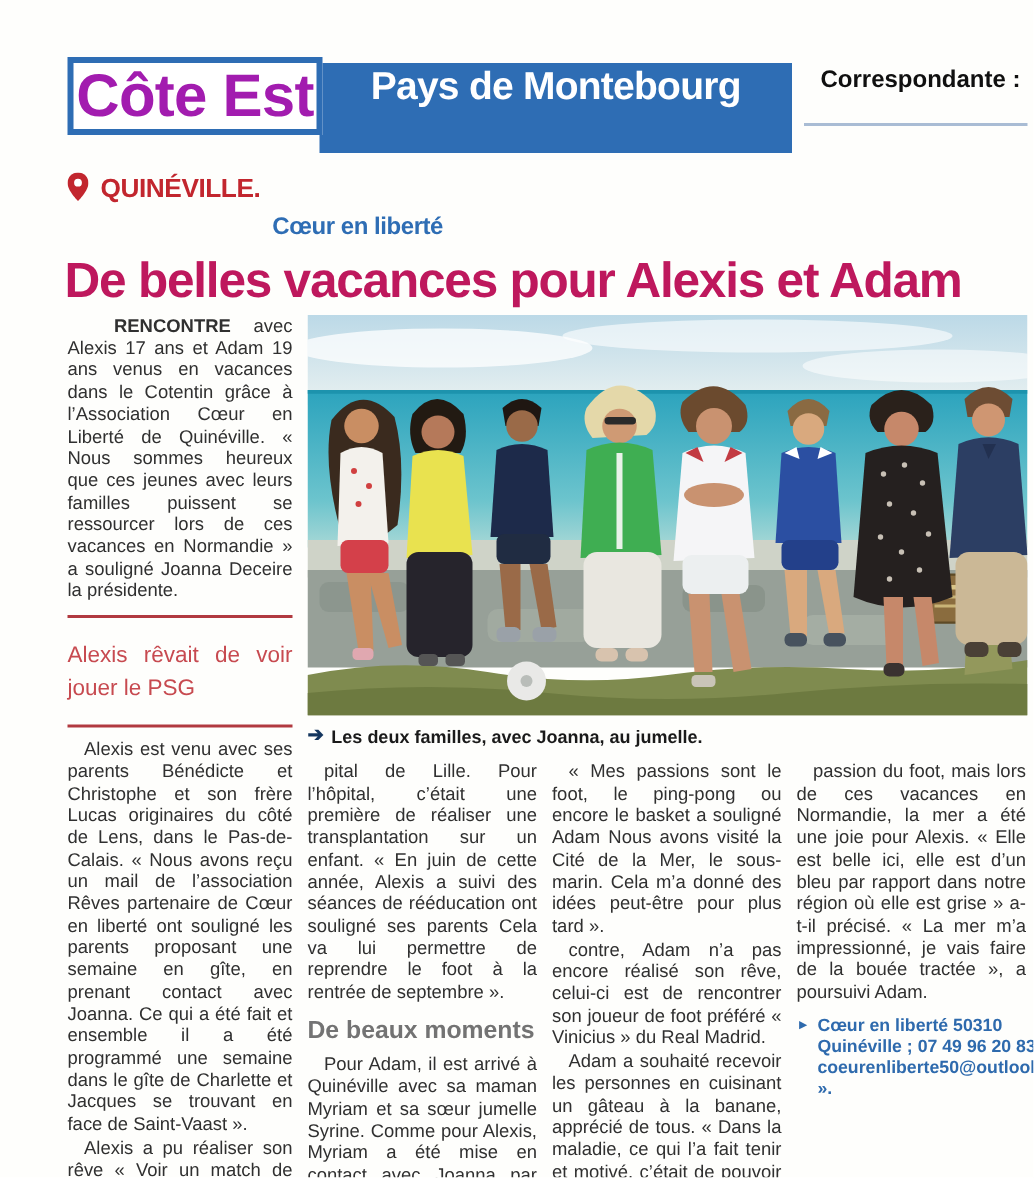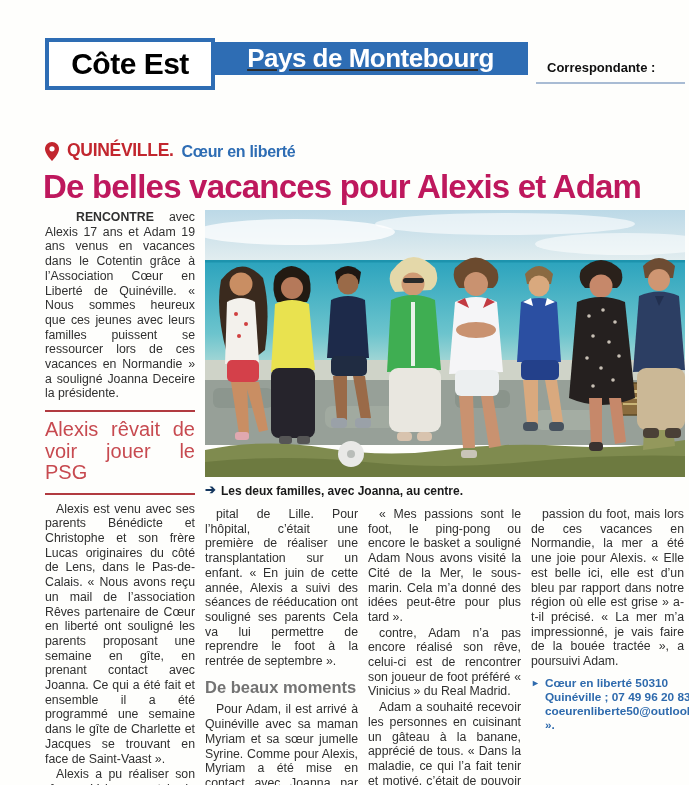--- a/index.html
+++ b/index.html
@@ -7,49 +7,49 @@
     position:relative; width:689px; height:785px; overflow:hidden;
     background:#fefefc; font-family:"Liberation Sans", sans-serif; color:#2d2d2d;
   }
 
   
   .masthead { position:absolute; left:45px; top:38px; width:640px; height:54px; }
   .cote-box {
     position:absolute; left:0; top:0; width:162px; height:44px; background:#ffffff;
     border:4px solid #2e6db4; z-index:2; display:flex; align-items:center; justify-content:center;
   }
-  .cote-box span { color:#000000; font-weight:bold; font-size:30px; letter-spacing:-0.5px; }
+  .cote-box span { color:#a21caf; font-weight:bold; font-size:40px; letter-spacing:-0.5px; }
   .band {
-    position:absolute; left:168px; top:4px; width:315px; height:33px; background:#2e6db4;
-    display:flex; align-items:center; justify-content:center;text-decoration:underline;
+    position:absolute; left:168px; top:4px; width:315px; height:60px; background:#2e6db4;
+    display:flex; align-items:flex-start; justify-content:center;
   }
   .band span { color:#ffffff; font-weight:bold; font-size:26px; letter-spacing:-0.5px; }
   .corr {
     position:absolute; left:491px; top:4px; right:0; height:42px;
     border-bottom:2px solid #a9bcd4; padding-left:11px; box-sizing:border-box;
   }
-  .corr-label { font-size:13px; font-weight:bold; color:#101010; margin-top:18px; }
+  .corr-label { font-size:16px; font-weight:bold; color:#101010; margin-top:3px; }
   .corr-info  { font-size:10.5px; color:#222222; margin-top:1px; }
 
   
-  .location { position:absolute; left:45px; top:115px; display:flex; align-items:flex-end; gap:8px; }
+  .location { position:absolute; left:45px; top:115px; display:flex; align-items:flex-start; gap:8px; }
   .loc-name  { color:#c2262e; font-weight:bold; font-size:17.5px; letter-spacing:-0.3px; }
   .loc-topic { color:#2e6db4; font-weight:bold; font-size:16px;  letter-spacing:-0.3px;margin-top:28px; }
   .headline {
     position:absolute; left:43px; top:146px; width:640px;
     font-size:33px; font-weight:bold; color:#be185d; letter-spacing:-0.8px; white-space:nowrap;
   }
 
   
   .bodywrap { position:absolute; left:45px; top:210px; width:640px; bottom:0; display:flex; gap:10px; }
   .col  { width:150px; flex:none; font-size:12.3px; line-height:14.7px; text-align:justify; color:#303030; }
   .col p{ margin:0 0 1px 0; text-indent:11px; }
   .lead-label { font-weight:bold;padding-left:20px; }
   .red-rule { height:2px; background:#b13a40; margin:9px 0 7px 0; }
-  .subhead-red { color:#c74a50; font-size:20px; line-height:21.5px; font-weight:400; margin:2px 0; }
+  .subhead-red { color:#c74a50; font-size:15px; line-height:21.5px; font-weight:400; margin:14px 0; }
   .subhead-black { font-size:16.5px; font-weight:bold; color:#737373; margin:11px 0 8px 0; }
 
   .main { flex:1; display:flex; flex-direction:column; }
   .photo { width:480px; height:267px; flex:none; }
   .photo svg { display:block; }
   .caption { display:flex; gap:5px; margin:7px 0 9px 0; font-size:12px; font-weight:bold; color:#1a1a1a; }
   .caption-arrow { color:#14365e; font-size:13px; line-height:12px; }
   .cols3 { display:flex; gap:10px; }
   .cols3 .col { width:153px; }
 
@@ -240,21 +240,21 @@
             <path d="M450 86 l4 10 l5 -10 z" fill="#223050"></path>
             <rect x="432" y="158" width="48" height="62" rx="9" fill="#cbb896"></rect>
             <rect x="438" y="218" width="16" height="10" rx="4" fill="#4a4036"></rect>
             <rect x="460" y="218" width="16" height="10" rx="4" fill="#4a4036"></rect>
           </g>
         </svg>
       </div>
 
       <div class="caption">
         <span class="caption-arrow">➔</span>
-        <span>Les deux familles, avec Joanna, au centre.</span>
+        <span>Les deux familles, avec Joanna, au jumelle.</span>
       </div>
 
       <div class="cols3">
 
         <div class="col">
           <p>pital de Lille. Pour l’hôpital, c’était une première de réaliser une transplantation sur un enfant. « En juin de cette année, Alexis a suivi des séances de rééducation ont souligné ses parents Cela va lui permettre de reprendre le foot à la rentrée de septembre ».</p>
           <h3 class="subhead-black">De beaux moments</h3>
           <p>Pour Adam, il est arrivé à Quinéville avec sa maman Myriam et sa sœur jumelle Syrine. Comme pour Alexis, Myriam a été mise en contact avec Joanna par l’association Rêves. Tous les trois sont arrivés chez Angeline et Emmanuel. Par</p>
         </div>
 

